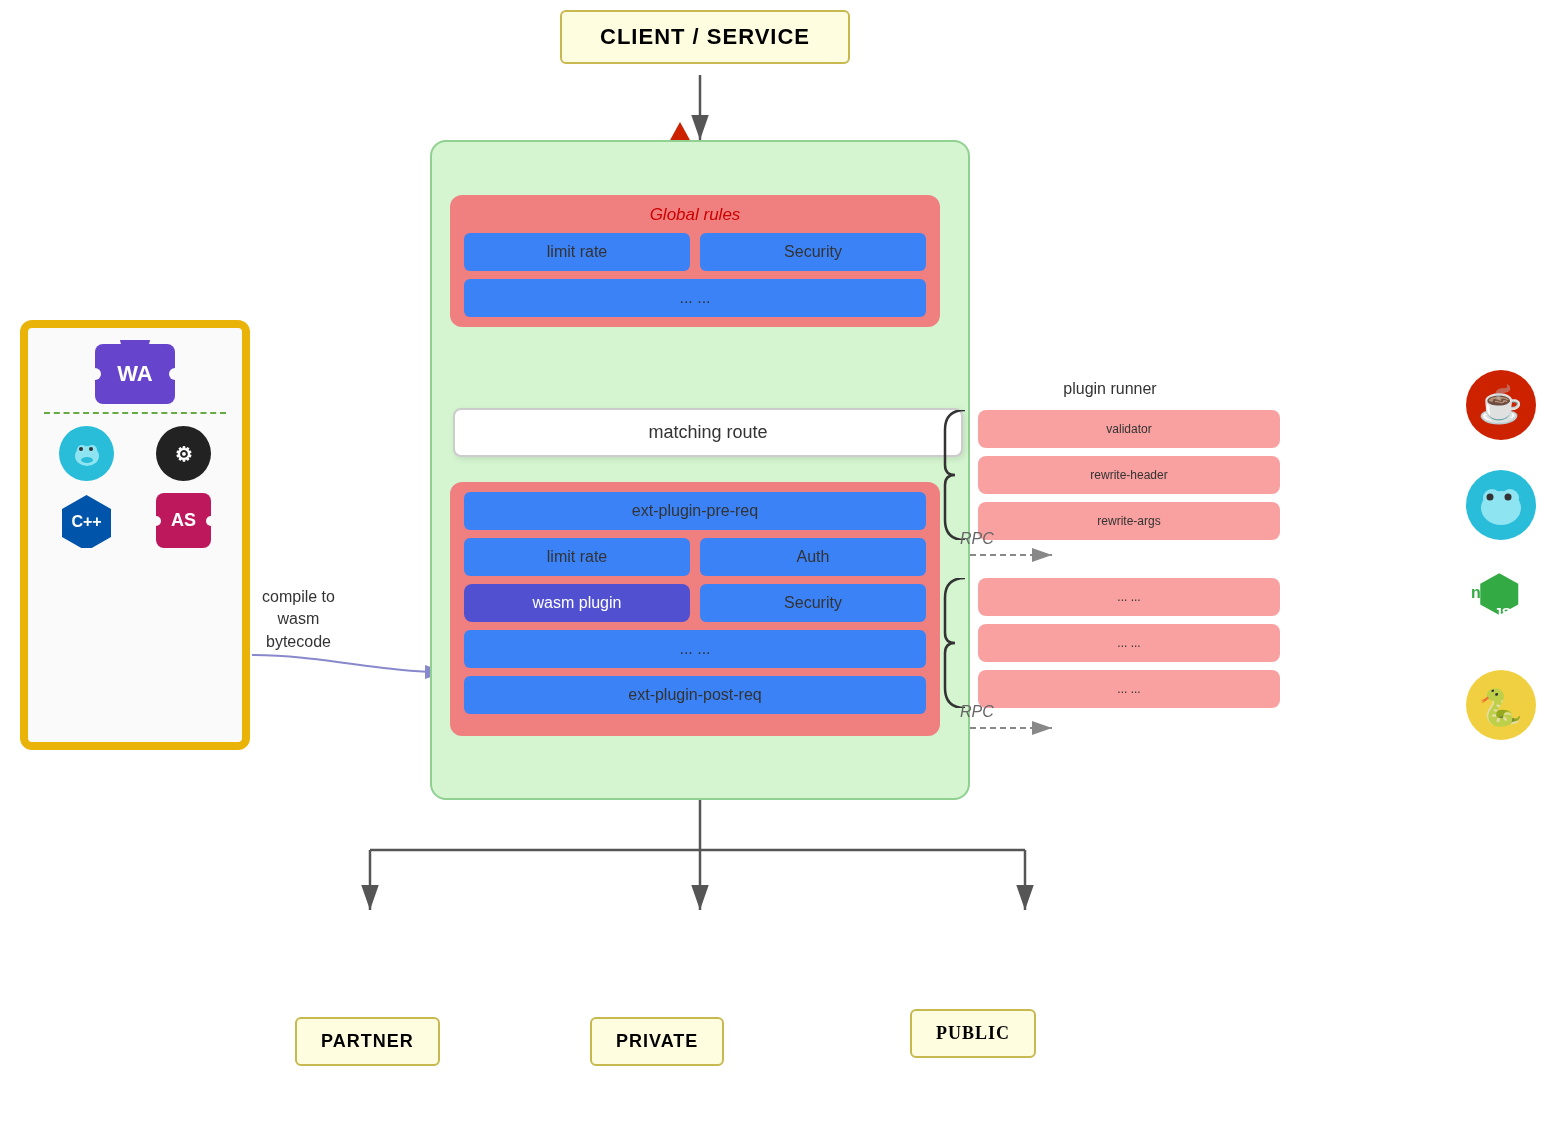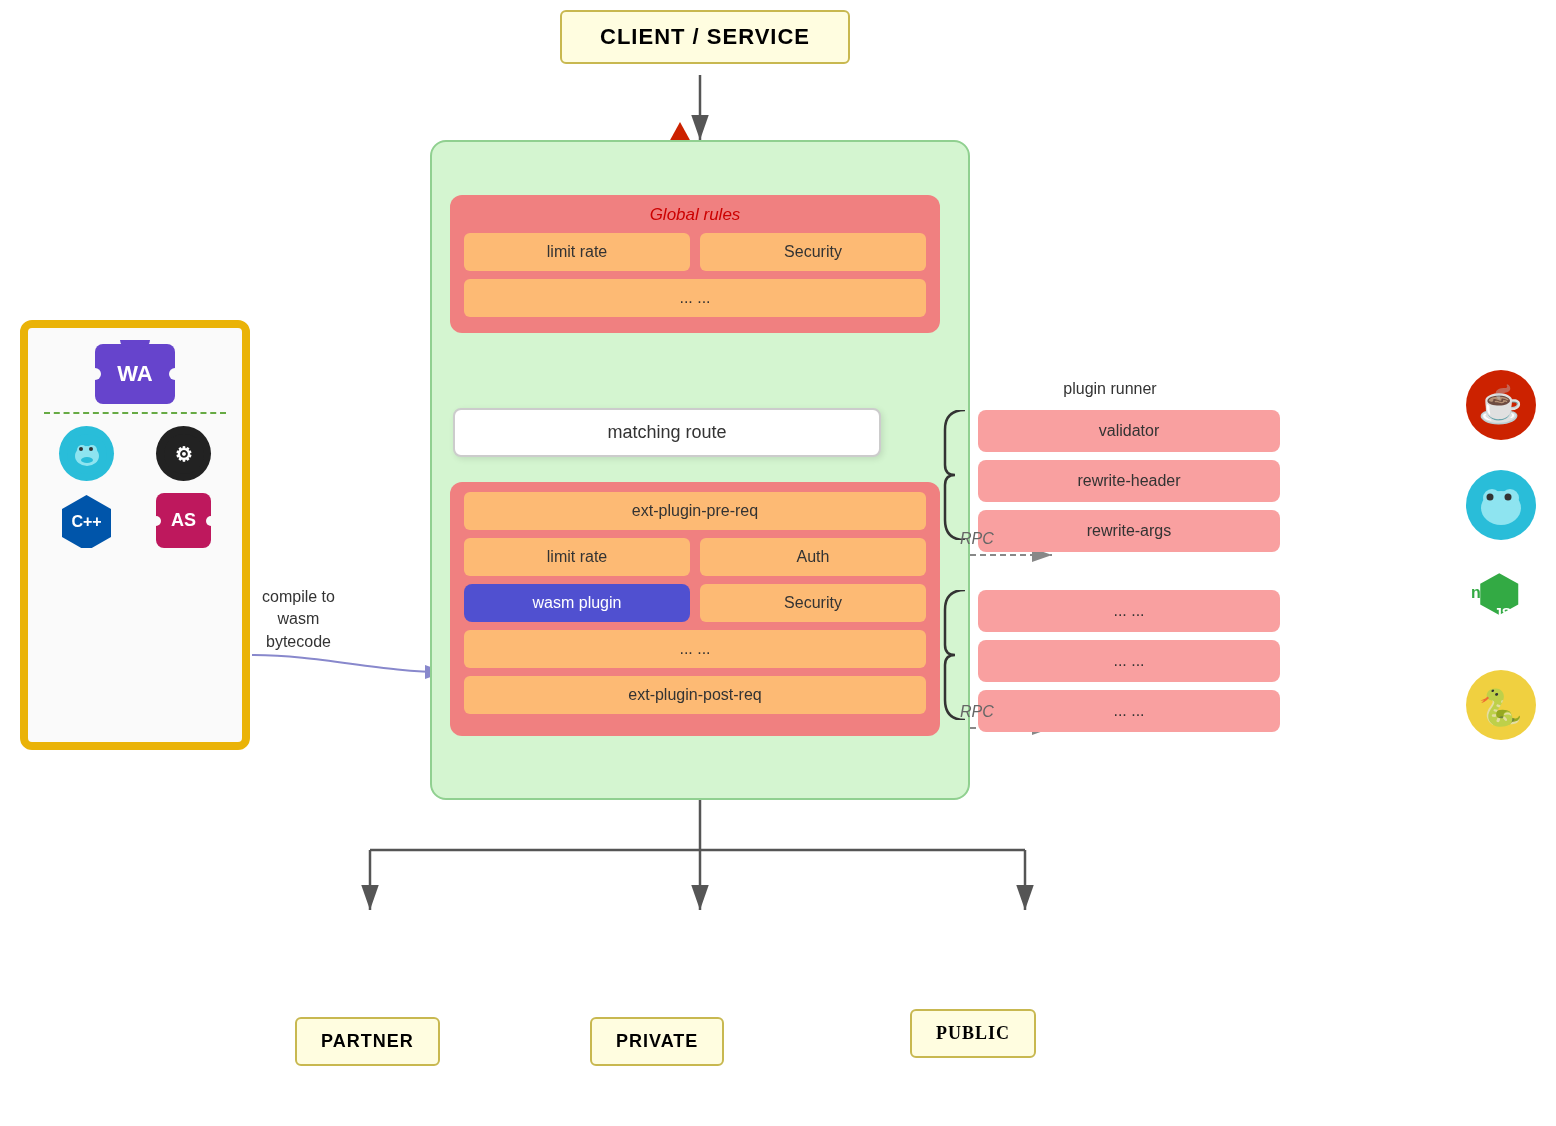--- a/index.html
+++ b/index.html
@@ -57,53 +57,53 @@
     }
 
     
     .global-rules-box {
       position: absolute;
       top: 195px;
       left: 450px;
       width: 490px;
       background: #f08080;
       border-radius: 12px;
-      padding: 10px 14px 8px;
+      padding: 10px 14px 2px;
     }
     .global-rules-title {
       text-align: center;
       color: #cc0000;
       font-size: 17px;
       font-style: italic;
       margin-bottom: 8px;
     }
     .plugin-row {
       display: flex;
       gap: 10px;
       margin-bottom: 8px;
     }
     .plugin-box {
       flex: 1;
-      background: #fdba74;
+      background: #3b82f6;
       border-radius: 6px;
       padding: 10px;
       text-align: center;
       font-size: 16px;
       color: #333;
     }
     .plugin-box-wide {
       flex: 2;
     }
 
     
     .matching-route-box {
       position: absolute;
       top: 408px;
       left: 453px;
-      width: 428px;
+      width: 510px;
       background: #fff;
       border: 2px solid #ccc;
       border-radius: 8px;
       padding: 12px;
       text-align: center;
       font-size: 18px;
       color: #333;
       box-shadow: 2px 2px 6px rgba(0,0,0,0.1);
     }
 
@@ -161,21 +161,21 @@
       text-align: center;
       font-size: 16px;
       color: #333;
       margin-bottom: 12px;
     }
     .plugin-runner-item {
       background: #f9a0a0;
       border-radius: 8px;
       padding: 12px;
       text-align: center;
-      font-size: 16px;
+      font-size: 12px;
       color: #333;
       margin-bottom: 8px;
     }
 
     
     .rpc-label {
       position: absolute;
       font-size: 16px;
       color: #666;
       font-style: italic;

